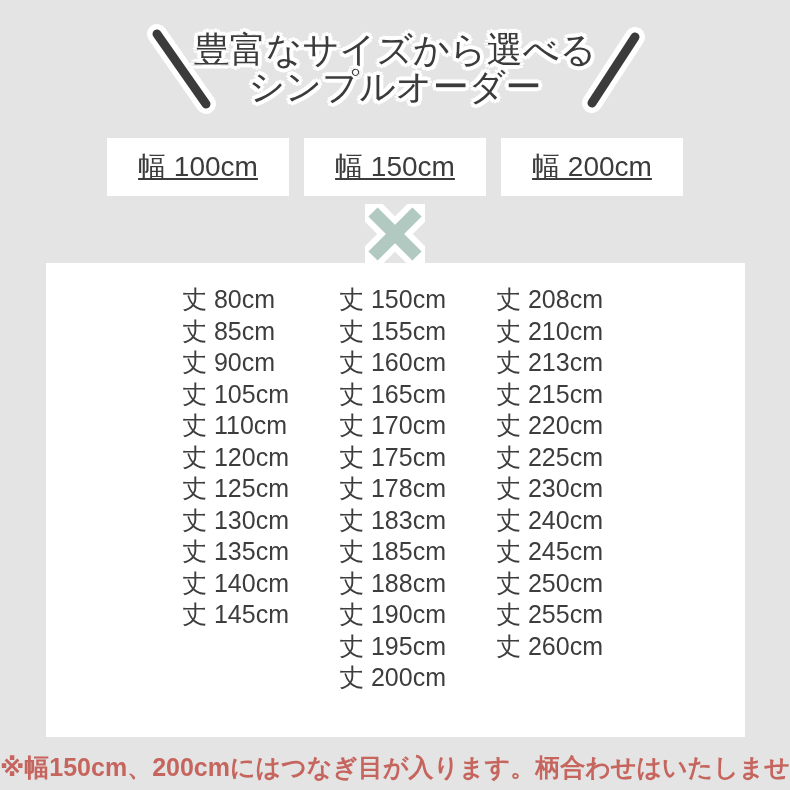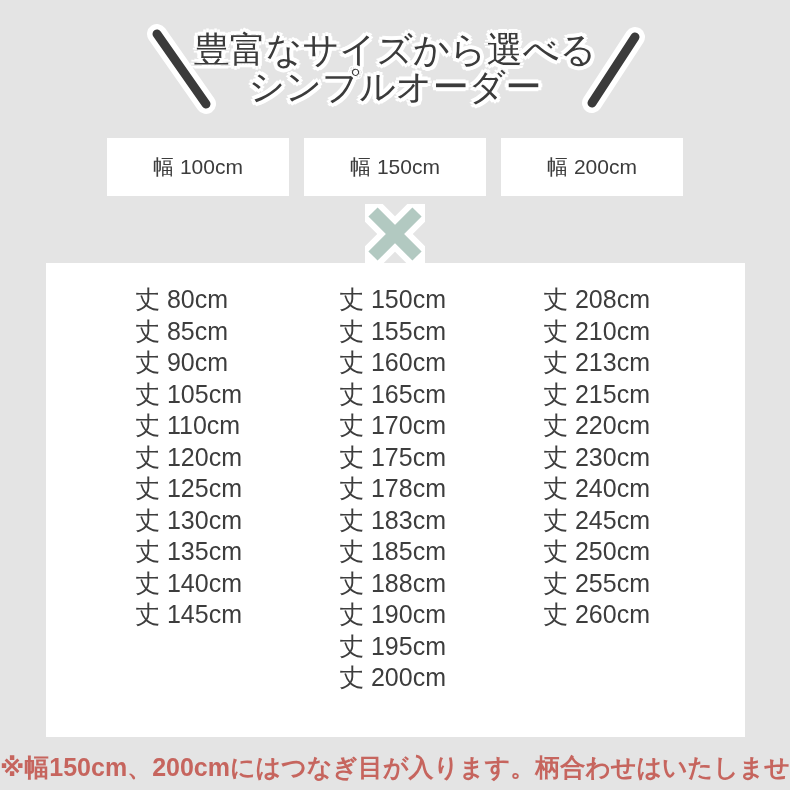--- a/index.html
+++ b/index.html
@@ -28,34 +28,35 @@
   }
   .slash { position: absolute; }
   .slash-left  { left: 146px; top: 24px; }
   .slash-right { left: 580px; top: 25px; }
   
   .width-row { display: flex; justify-content: center; gap: 15px; }
   .width-box {
     width: 182px; height: 58px;
     background: #ffffff;
     display: flex; align-items: center; justify-content: center;
-    font-size: 21px;
+    font-size: 28px;
     color: #3c3c3c;
     white-space: nowrap;
+    text-decoration: underline;
   }
   
   .x-wrap { height: 67px; display: flex; justify-content: center; }
   .x-wrap svg { margin-top: 8px; }
   
   .panel {
     box-sizing: border-box;
     width: 699px; height: 474px;
     margin: 0 auto;
     background: #ffffff;
-    display: flex; justify-content: center; gap: 92px;
+    display: flex; justify-content: center; gap: 45px;
     padding-top: 21px;
   }
   .col { width: 112px; }
   .length-item {
     font-size: 25px;
     line-height: 31.5px;
     color: #3d3d3d;
     white-space: nowrap;
   }
   
@@ -131,20 +132,21 @@
         <div class="length-item">丈 190cm</div>
         <div class="length-item">丈 195cm</div>
         <div class="length-item">丈 200cm</div>
       </div>
     <div class="col">
         <div class="length-item">丈 208cm</div>
         <div class="length-item">丈 210cm</div>
         <div class="length-item">丈 213cm</div>
         <div class="length-item">丈 215cm</div>
         <div class="length-item">丈 220cm</div>
+        <div class="length-item">丈 225cm</div>
         <div class="length-item">丈 230cm</div>
         <div class="length-item">丈 240cm</div>
         <div class="length-item">丈 245cm</div>
         <div class="length-item">丈 250cm</div>
         <div class="length-item">丈 255cm</div>
         <div class="length-item">丈 260cm</div>
       </div>
   </div>
 
   <div class="note">※幅150cm、200cmにはつなぎ目が入ります。柄合わせはいたしません。</div>

